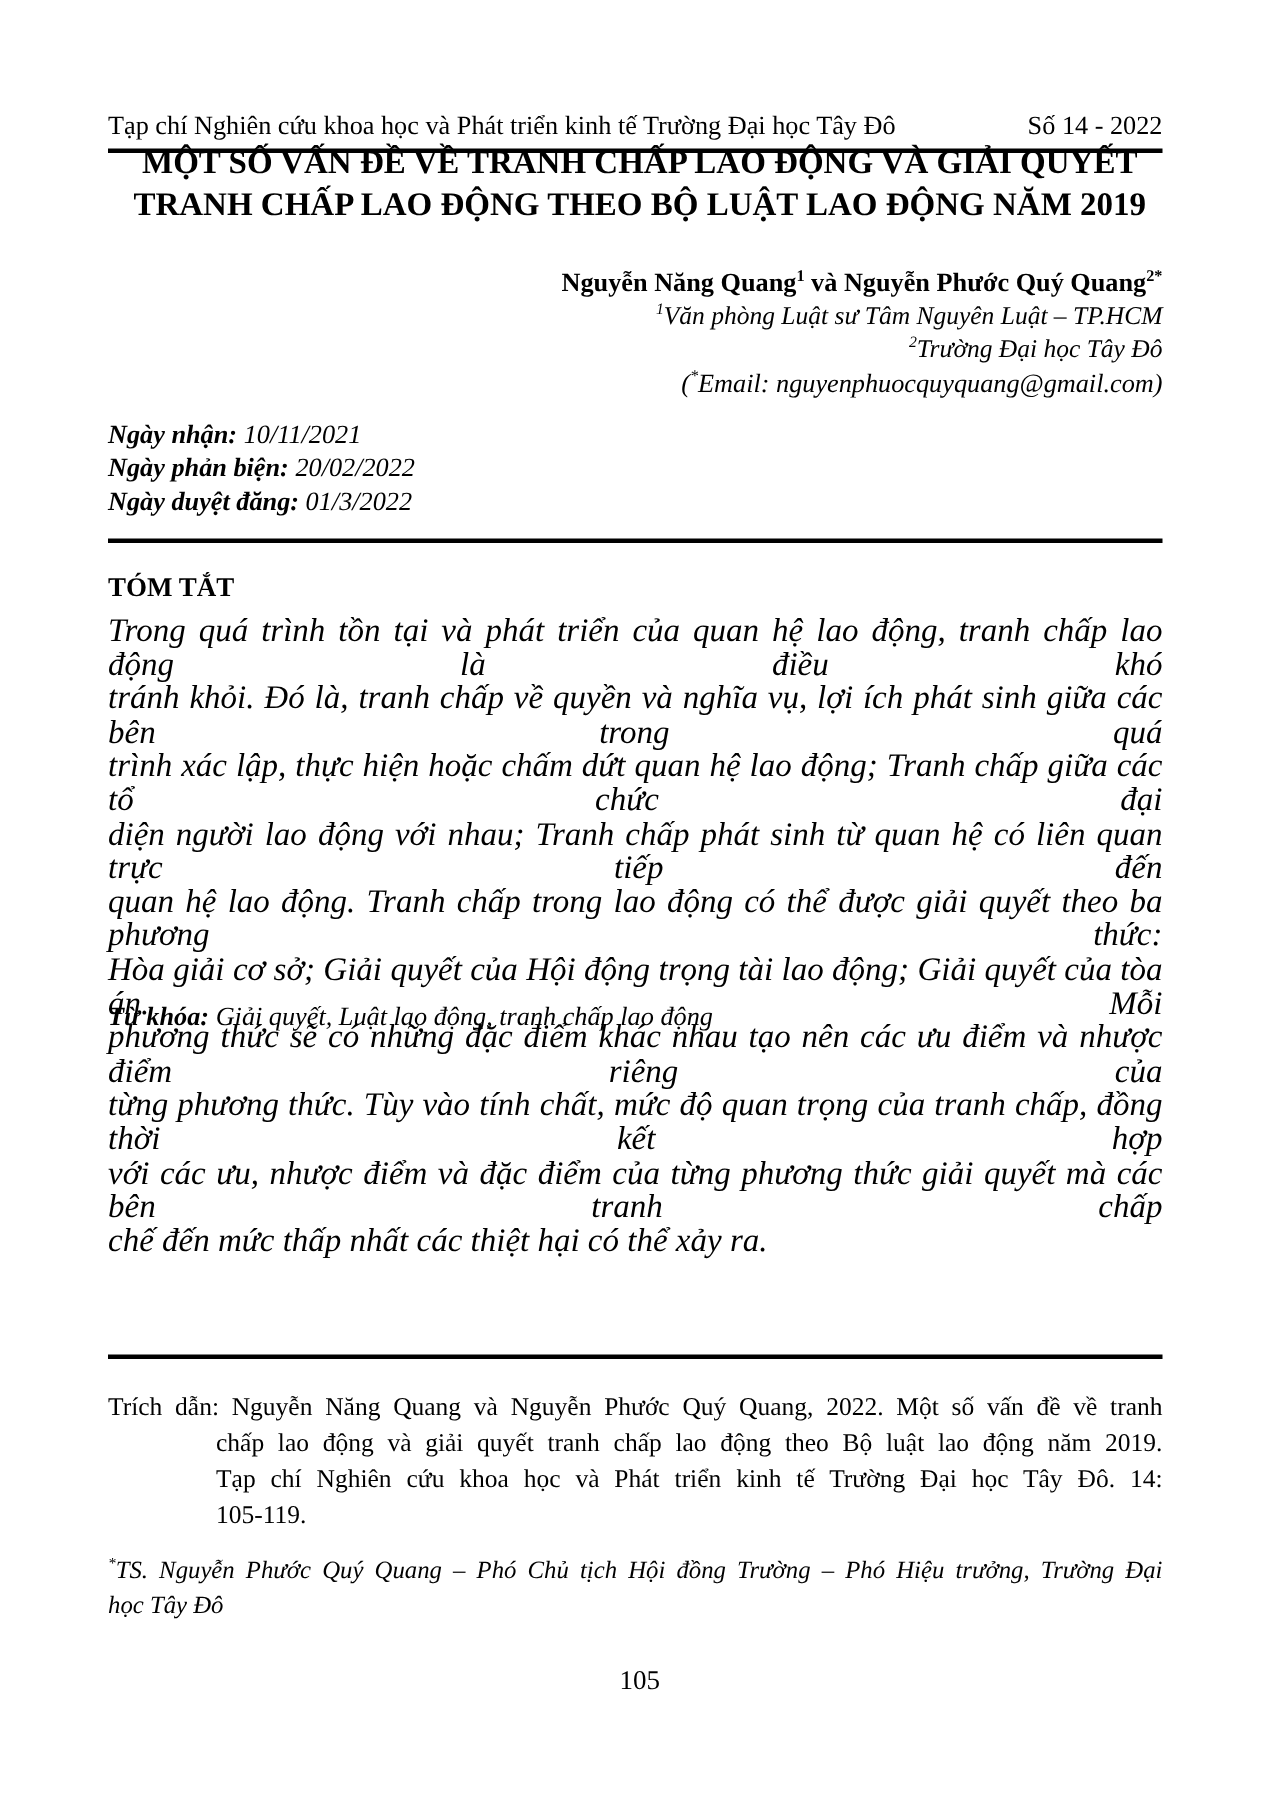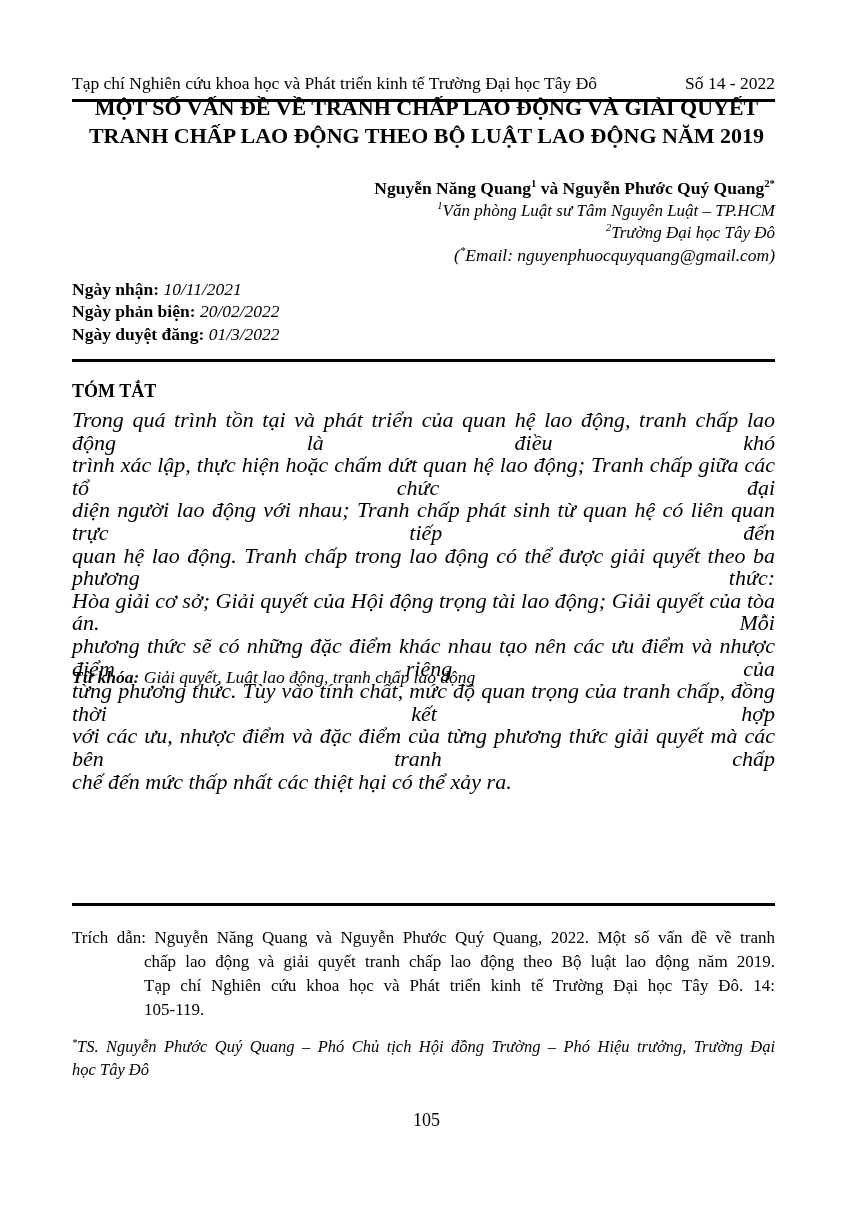--- a/index.html
+++ b/index.html
@@ -80,20 +80,21 @@
   
   .dates {
     position: absolute;
     left: 72px;
     top: 278px;
     font-size: 17.5px;
     line-height: 22.4px;
   }
   .date-label {
     font-weight: bold;
+    font-style: italic;
   }
   .date-value {
     font-style: italic;
   }
 
   .rule {
     position: absolute;
     left: 72px;
     width: 703px;
     background: #000;
@@ -219,20 +220,21 @@
       <span class="date-label">Ngày duyệt đăng:</span><span class="date-value"> 01/3/2022</span>
     </div>
   </div>
 
   <div class="rule rule-1"></div>
 
   <div class="abstract-heading">TÓM TẮT</div>
 
   <div class="abstract-body">
       <div class="jline">Trong quá trình tồn tại và phát triển của quan hệ lao động, tranh chấp lao động là điều khó</div>
+      <div class="jline">tránh khỏi. Đó là, tranh chấp về quyền và nghĩa vụ, lợi ích phát sinh giữa các bên trong quá</div>
       <div class="jline">trình xác lập, thực hiện hoặc chấm dứt quan hệ lao động; Tranh chấp giữa các tổ chức đại</div>
       <div class="jline">diện người lao động với nhau; Tranh chấp phát sinh từ quan hệ có liên quan trực tiếp đến</div>
       <div class="jline">quan hệ lao động. Tranh chấp trong lao động có thể được giải quyết theo ba phương thức:</div>
       <div class="jline">Hòa giải cơ sở; Giải quyết của Hội động trọng tài lao động; Giải quyết của tòa án. Mỗi</div>
       <div class="jline">phương thức sẽ có những đặc điểm khác nhau tạo nên các ưu điểm và nhược điểm riêng của</div>
       <div class="jline">từng phương thức. Tùy vào tính chất, mức độ quan trọng của tranh chấp, đồng thời kết hợp</div>
       <div class="jline">với các ưu, nhược điểm và đặc điểm của từng phương thức giải quyết mà các bên tranh chấp</div>
       <div class="jline last-line">chế đến mức thấp nhất các thiệt hại có thể xảy ra.</div>
     </div>
 

